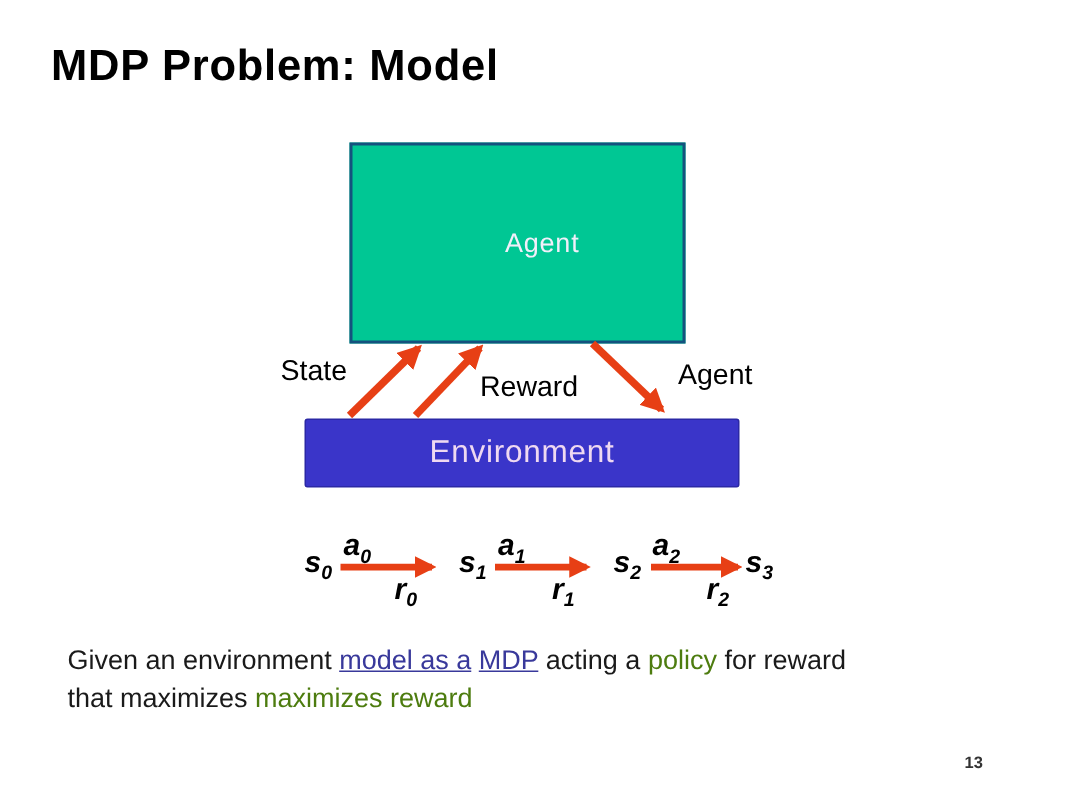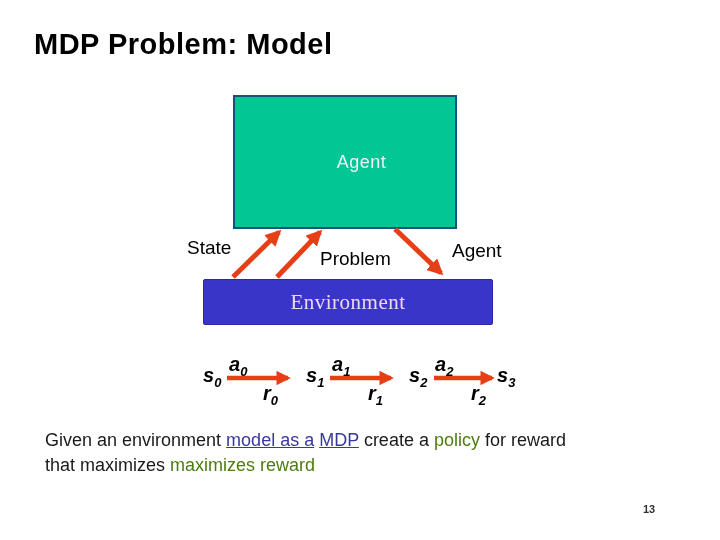--- a/index.html
+++ b/index.html
@@ -53,21 +53,20 @@
     border: 1px solid #2B28A5;
     border-radius: 2px;
     display: flex;
     align-items: center;
     justify-content: center;
   }
   .env-box .box-label {
     font-size: 21px;
     color: #EFD9F1;
     letter-spacing: 0.5px;
-    font-family: Liberation Serif, serif;
   }
 
   .io-label {
     position: absolute;
     font-size: 19px;
     color: #000000;
     white-space: nowrap;
   }
   .label-state  { left: 187px; top: 237px; }
   .label-reward { left: 320px; top: 248px; }
@@ -113,21 +112,21 @@
 
 <div id="slide">
 
   <div class="title">MDP Problem: Model</div>
 
   <div class="agent-box">
     <span class="box-label">Agent</span>
   </div>
 
   <span class="io-label label-state">State</span>
-  <span class="io-label label-reward">Problem</span>
+  <span class="io-label label-reward">Reward</span>
   <span class="io-label label-action">Agent</span>
 
   <svg id="flow-arrows" class="arrows" viewBox="0 0 340 70">
     <defs>
       <marker id="ah" viewBox="0 0 10 10" refX="8" refY="5" markerWidth="3.2" markerHeight="3.2" orient="auto">
         <path d="M0,0 L10,5 L0,10 z" fill="#E73F15"></path>
       </marker>
     </defs>
     <line x1="53" y1="57" x2="99" y2="12" stroke="#E73F15" stroke-width="5" marker-end="url(#ah)"></line>
     <line x1="97" y1="57" x2="140" y2="12" stroke="#E73F15" stroke-width="5" marker-end="url(#ah)"></line>
@@ -152,19 +151,19 @@
   <span class="seq-tok" style="left:332px; top:353px;"><span>a</span><sub>1</sub></span>
   <span class="seq-tok" style="left:368px; top:382px;"><span>r</span><sub>1</sub></span>
 
   <span class="seq-tok" style="left:409px; top:364px;font-style:italic;"><span>s</span><sub>2</sub></span>
   <span class="seq-tok" style="left:435px; top:353px;"><span>a</span><sub>2</sub></span>
   <span class="seq-tok" style="left:471px; top:382px;"><span>r</span><sub>2</sub></span>
 
   <span class="seq-tok" style="left:497px; top:364px;"><span>s</span><sub>3</sub></span>
 
   <div class="caption">
-    <p class="cap-line"><span class="seg-normal">Given an environment </span><span class="seg-link">model as a</span><span class="seg-normal"> </span><span class="seg-link">MDP</span><span class="seg-normal"> create a </span><span class="seg-accent">policy</span><span class="seg-normal"> for reward</span></p>
+    <p class="cap-line"><span class="seg-normal">Given an environment </span><span class="seg-link">model as a</span><span class="seg-normal"> </span><span class="seg-link">MDP</span><span class="seg-normal"> acting a </span><span class="seg-accent">policy</span><span class="seg-normal"> for reward</span></p>
     <p class="cap-line"><span class="seg-normal">that maximizes </span><span class="seg-accent">maximizes reward</span></p>
   </div>
 
   <span class="page-number">13</span>
 
 </div>
 
 </body></html>

